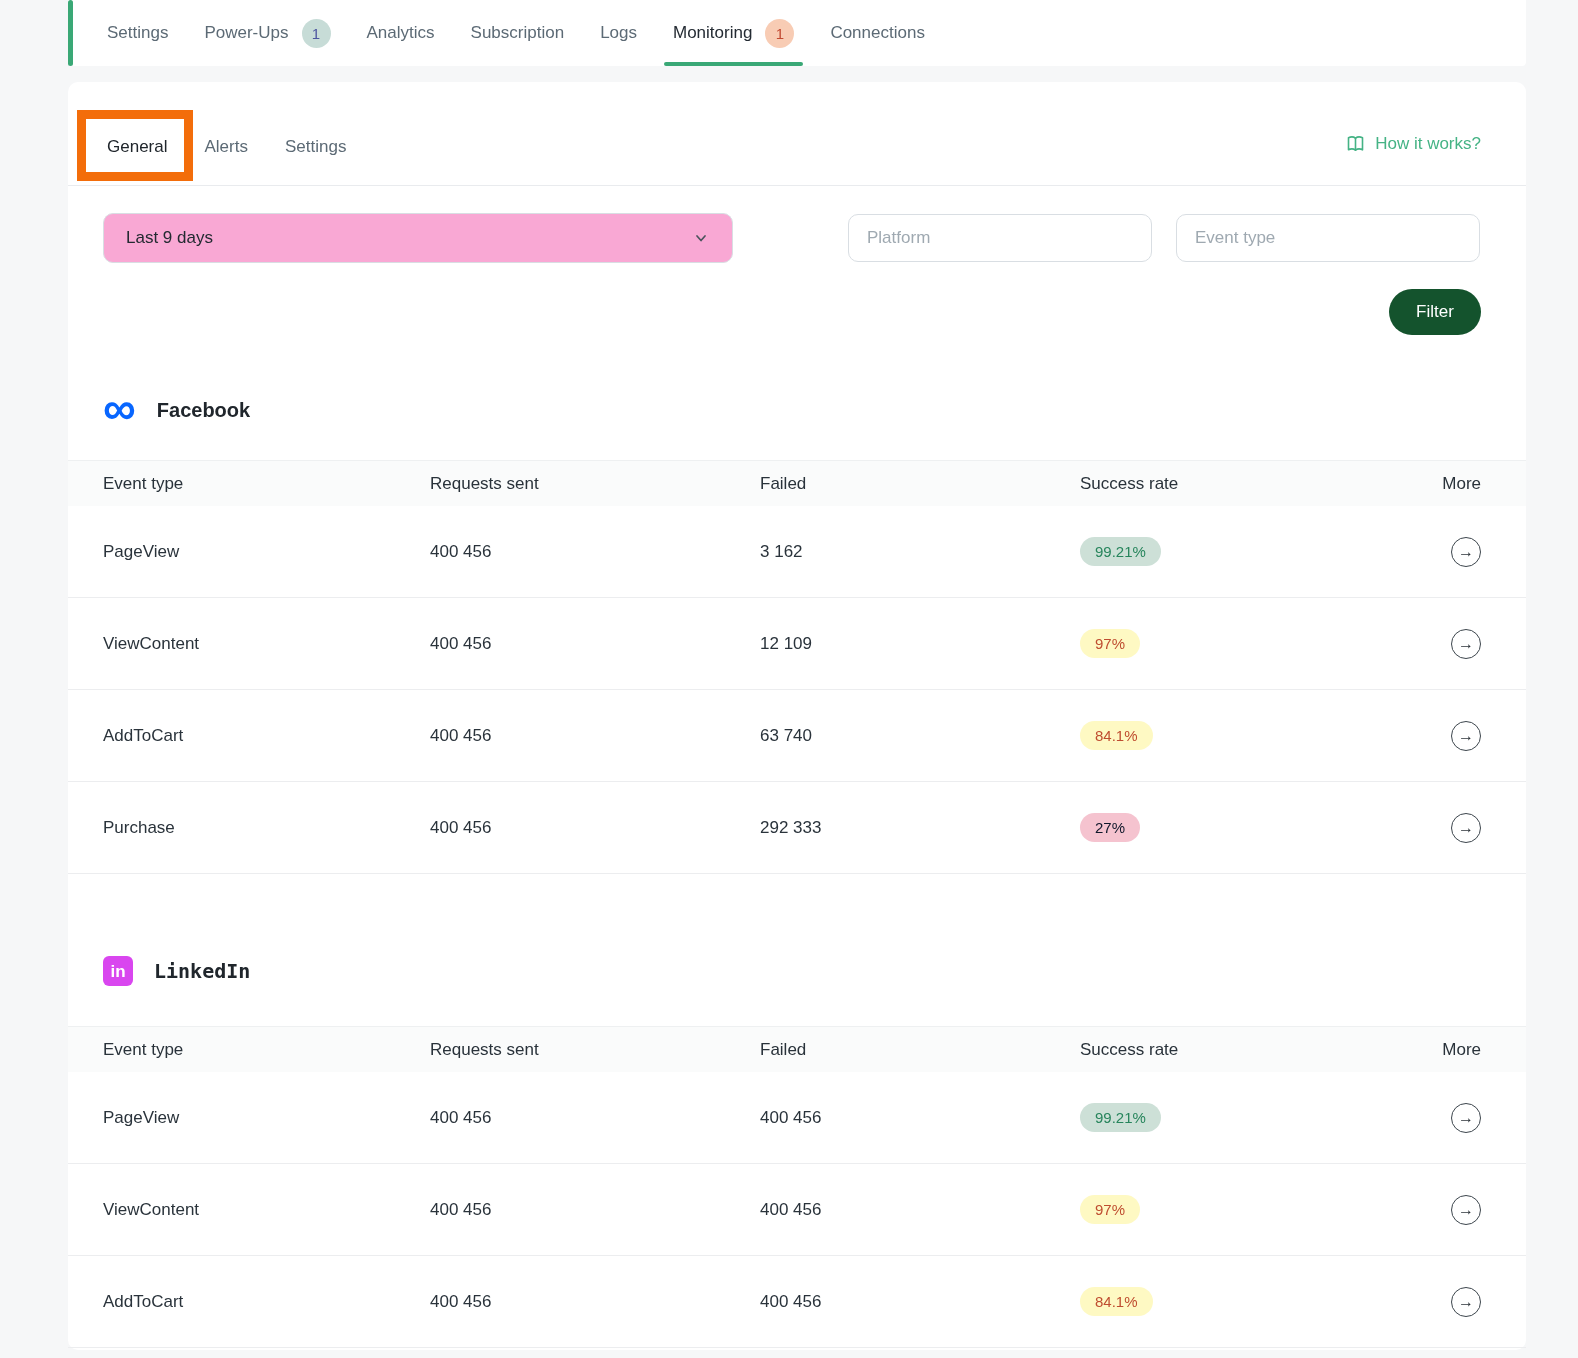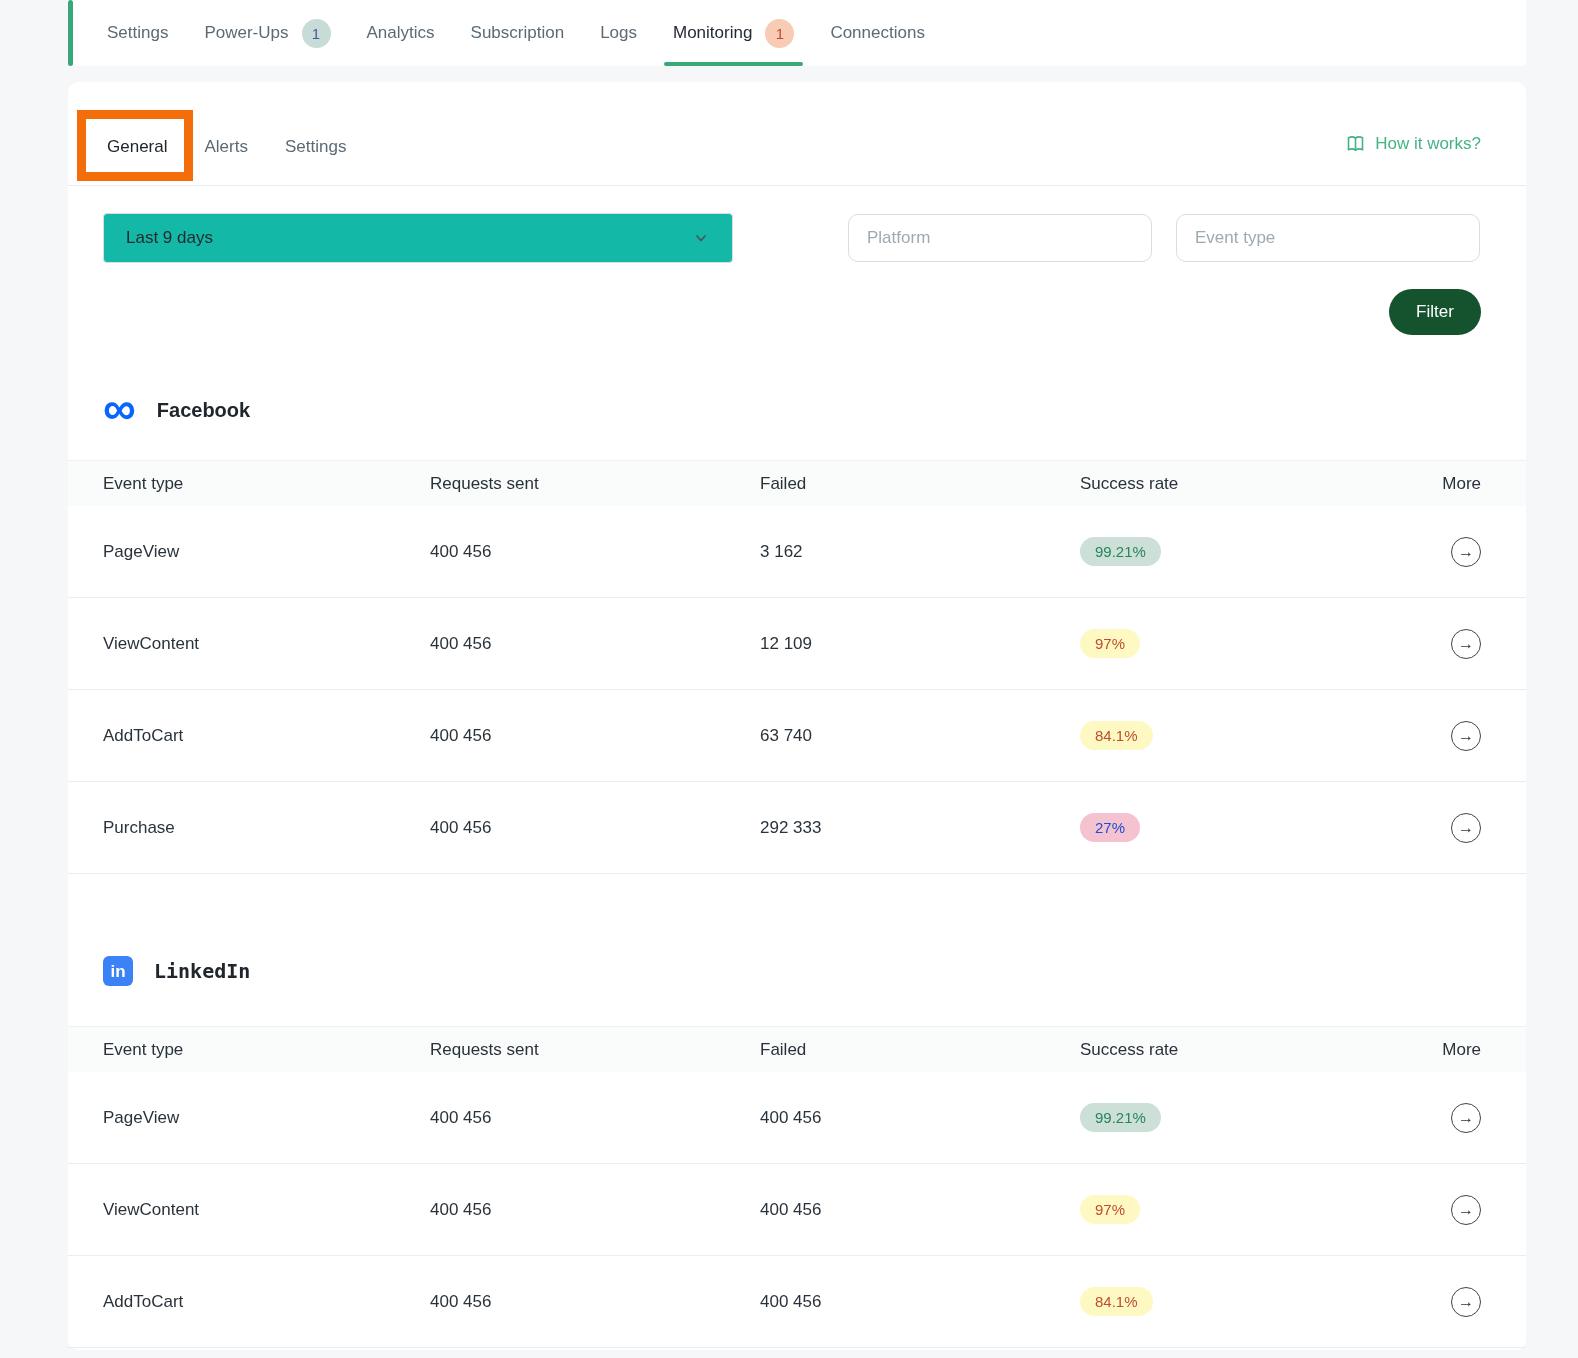--- a/index.html
+++ b/index.html
@@ -34,62 +34,62 @@
   .subtab.active { color:#20262c; font-weight:500; }
   .orange-annotation { position:absolute; left:-30px; top:-27px; right:-26px; bottom:-24px;
                        border:9px solid #f36d0a; pointer-events:none; }
   .help-link { position:absolute; right:45px; top:52px; display:flex; align-items:center;
                gap:9px; color:#45b385; font-size:17px; font-weight:500; cursor:pointer;
                text-decoration:none; }
   .subnav-divider { position:absolute; left:0; right:0; top:103px; height:1px; background:#e9ebee; }
 
   
   .select-box { position:absolute; left:35px; top:131px; width:630px; height:50px;
-                border:1px solid #d9dee3; border-radius:4px; display:flex; align-items:center;
+                border:1px solid #d9dee3; border-radius:10px; display:flex; align-items:center;
                 justify-content:space-between; padding:0 22px; font-size:17px; color:#232a31;
-                cursor:pointer; background:#14b8a6; }
+                cursor:pointer; background:#f9a8d4; }
   .text-input { position:absolute; top:132px; height:48px; border:1px solid #d9dee3;
                 border-radius:10px; padding:0 18px; font-size:17px; color:#232a31;
                 font-family:Liberation Sans, sans-serif; background:#fff; }
   .text-input::placeholder { color:#9fa9b1; }
   .input-platform { left:780px; width:304px; }
   .input-event    { left:1108px; width:304px; }
   .filter-btn { position:absolute; right:45px; top:207px; width:92px; height:46px;
                 border:none; border-radius:23px; background:#14532d; color:#ffffff;
                 font-size:17px; font-family:"Liberation Sans", sans-serif; cursor:pointer; }
 
   
   .section-head { position:absolute; left:35px; height:36px; display:flex;
                   align-items:center; gap:21px; }
   .section-head.fb { top:310px; }
   .section-head.li { top:871px; }
   .section-title { font-size:20px; font-weight:bold; color:#20262c; }
   .section-title.mono { font-family:"DejaVu Sans Mono", monospace; letter-spacing:0; }
   .meta-icon { color:#0866ff; font-size:46px; line-height:20px; font-weight:bold;
                display:inline-block; transform:translateY(-2px); }
-  .li-icon { width:30px; height:30px; border-radius:6px; background:#3b82f6; color:#ffffff;
+  .li-icon { width:30px; height:30px; border-radius:6px; background:#d946ef; color:#ffffff;
              display:inline-flex; align-items:flex-end; justify-content:center;
              font-size:17px; font-weight:bold; padding-bottom:4px; }
 
   
   .table { position:absolute; left:0; right:0; }
   .table.fb { top:378px; }
   .table.li { top:944px; }
   .trow, .thead { display:grid; grid-template-columns:362px 330px 320px 330px 1fr;
                   align-items:center; }
   .thead { height:46px; background:#fafbfb; border-top:1px solid #eef0f1;
            font-size:17px; font-weight:500; color:#29323a; }
   .trow { height:92px; border-bottom:1px solid #ecedef; font-size:17px; color:#2a333b; }
   .td:first-child, .th:first-child { padding-left:35px; }
   .td:last-child,  .th:last-child  { display:flex; justify-content:flex-end; padding-right:45px; }
   .badge { display:inline-block; padding:6px 15px; border-radius:15px; font-size:15px;
            font-weight:500; }
   .tone-green  { background:#cde0d7; color:#27855c; }
   .tone-orange { background:#fef9c3; color:#bf4d30; }
-  .tone-pink   { background:#f5c3cf; color:#1d4ed8;text-align:center; }
+  .tone-pink   { background:#f5c3cf; color:#0f172a;text-align:center; }
   .arrow-circle { width:30px; height:30px; border:1.6px solid #3d464d; border-radius:50%;
                   display:inline-flex; align-items:center; justify-content:center;
                   color:#2b3238; font-size:16px; cursor:pointer; background:#fff; }
 </style>
 </head>
 <body>
 
 <div class="canvas">
 
   <div class="nav-card">

